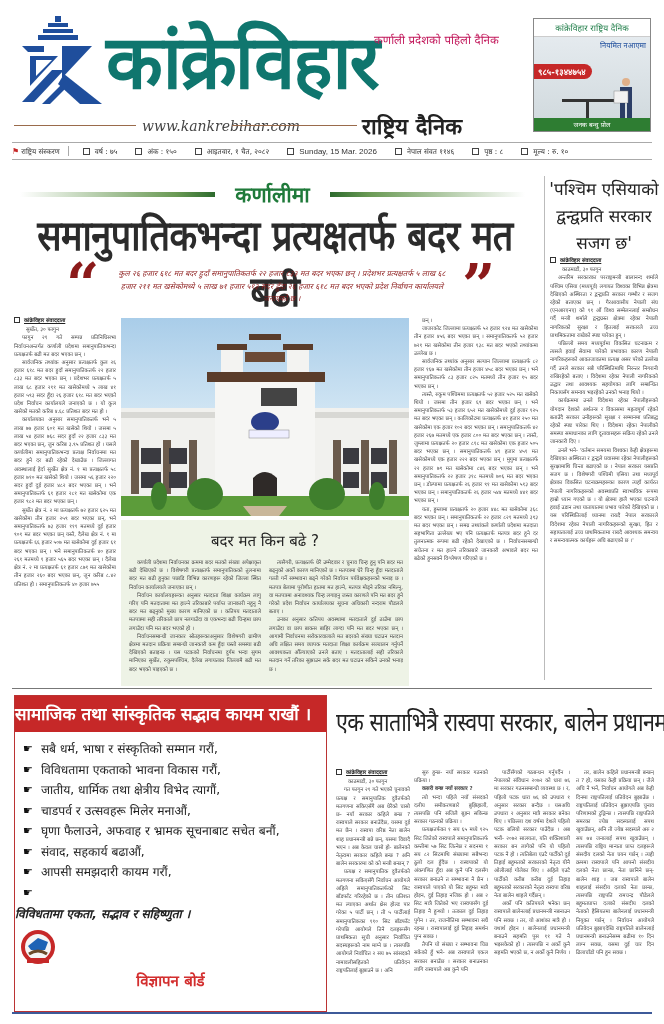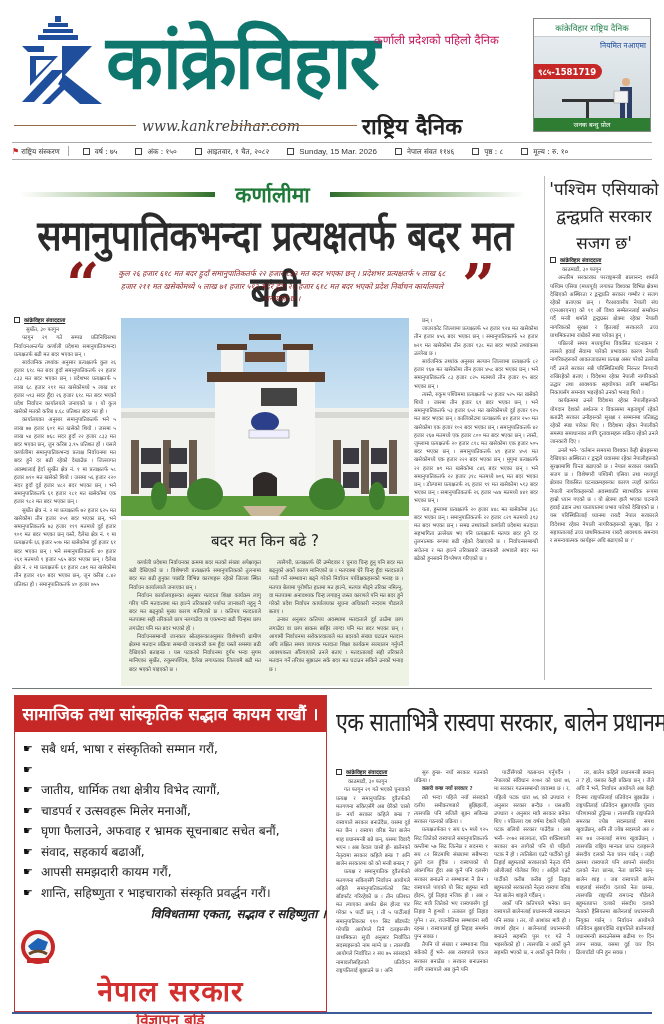--- a/index.html
+++ b/index.html
@@ -52,25 +52,25 @@
   .sidebox { position: absolute; left: 121px; top: 520px; width: 288px; height: 166px; background: #eef3e6; }
   .sidebox-title { position: absolute; left: 0; top: 10px; width: 100%; text-align: center; font-size: 15px; color: #222; }
 
   
   .right-rule { position: absolute; left: 544px; top: 176px; width: 1px; height: 504px; background: #bbb; }
   .right-headline { position: absolute; left: 548px; top: 176px; width: 112px; text-align: center; font-size: 17px; color: #222; line-height: 27px; }
 
   
   .section-rule { position: absolute; left: 12px; top: 688px; width: 640px; height: 1px; background: #777; }
   .ad-box { position: absolute; left: 14px; top: 695px; width: 313px; height: 317px; border: 1px solid #b33; }
-  .ad-head { background: #c62828; color: #fff; font-size: 17px; font-weight: bold; text-align: center; padding: 6px 0 7px; }
+  .ad-head { background: #c62828; color: #fff; font-size: 17px; font-weight: bold; text-align: left; padding: 6px 0 7px; }
   .ad-list { list-style: none; padding: 7px 0 0 8px; }
   .ad-list li { font-size: 12.2px; color: #222; line-height: 20.5px; display: flex; align-items: center; white-space: nowrap; }
   .ad-list .hand { font-size: 11px; margin-right: 8px; color: #111; }
-  .ad-motto { text-align: right; font-size: 12px; font-style: italic; font-weight: bold; color: #222; margin-top: 2px; }
+  .ad-motto { text-align: left; font-size: 12px; font-style: italic; font-weight: bold; color: #222; margin-top: 2px; }
   .emblem { width: 46px; height: 38px; margin: 6px auto 0; position: relative; }
   .gov-name { text-align: center; font-size: 28px; font-weight: bold; color: #d32f2f; margin-top: 1px; letter-spacing: 1px; }
   .gov-sub { text-align: center; font-size: 15px; font-weight: bold; color: #d32f2f; margin-top: 0px; }
 
   .story2-headline { position: absolute; left: 336px; top: 703px; width: 316px; font-size: 21.5px; color: #222; transform: scaleY(1.2); transform-origin: top; white-space: nowrap; letter-spacing: -0.6px; }
   .bottom-rule { position: absolute; left: 12px; top: 1012px; width: 640px; height: 2px; background: #3d5a99; }
 </style>
 </head>
 <body>
 
@@ -93,21 +93,21 @@
   <div class="website-row">
     <div class="line" style="left:0;width:122px;"></div>
     <a class="website">www.kankrebihar.com</a>
     <div class="line" style="left:218px;width:125px;"></div>
   </div>
   <div class="national-daily">राष्ट्रिय दैनिक</div>
 
   <div class="promo-box">
     <div class="promo-head">कांक्रेविहार राष्ट्रिय दैनिक</div>
     <div class="promo-sub">नियमित नआएमा</div>
-    <div class="promo-phone">९८५-1581719</div>
+    <div class="promo-phone">९८५-१३४४७५४</div>
     <div class="promo-table"></div>
     <div class="promo-leg"></div>
     <svg class="promo-man" viewBox="0 0 26 44">
       <circle cx="14" cy="5" r="4" fill="#e0b08a"></circle>
       <rect x="8" y="10" width="12" height="16" fill="#2c3e66"></rect>
       <rect x="2" y="14" width="14" height="12" fill="#f2f2f2" stroke="#888" stroke-width="0.5"></rect>
       <rect x="8" y="26" width="5" height="16" fill="#2c3e66"></rect>
       <rect x="15" y="26" width="5" height="16" fill="#2c3e66"></rect>
     </svg>
     <div class="promo-footer">जनक बन्धु प्रोल</div>
@@ -253,20 +253,21 @@
 
 <div class="ad-box">
   <div class="ad-head">सामाजिक तथा सांस्कृतिक सद्भाव कायम राखौं ।</div>
   <ul class="ad-list">
     <li>
         <span class="hand">☛</span>
         <span>सबै धर्म, भाषा र संस्कृतिको सम्मान गरौं,</span>
       </li>
     <li>
         <span class="hand">☛</span>
+        <span>विविधतामा एकताको भावना विकास गरौं,</span>
       </li>
     <li>
         <span class="hand">☛</span>
         <span>जातीय, धार्मिक तथा क्षेत्रीय विभेद त्यागौं,</span>
       </li>
     <li>
         <span class="hand">☛</span>
         <span>चाडपर्व र उत्सवहरू मिलेर मनाऔं,</span>
       </li>
     <li>
@@ -276,32 +277,30 @@
     <li>
         <span class="hand">☛</span>
         <span>संवाद, सहकार्य बढाऔं,</span>
       </li>
     <li>
         <span class="hand">☛</span>
         <span>आपसी समझदारी कायम गरौं,</span>
       </li>
     <li>
         <span class="hand">☛</span>
-        <span>शान्ति, सहिष्णुता र भाइचाराको संस्कृति प्रवर्द्धन गरौं।</span>
       </li>
   </ul>
   <div class="ad-motto">विविधतामा एकता, सद्भाव र सहिष्णुता ।</div>
   <svg class="emblem" viewBox="0 0 46 38">
     <circle cx="23" cy="19" r="17" fill="#c62828"></circle>
     <circle cx="23" cy="19" r="13" fill="#f5f5f5"></circle>
     <polygon points="13,18 23,10 33,14 30,22 16,22" fill="#1e63b5"></polygon>
     <path d="M14 26 Q23 20 32 26" stroke="#6b4a2a" stroke-width="3" fill="none"></path>
     <rect x="12" y="30" width="22" height="5" fill="#c62828"></rect>
   </svg>
-  <div class="gov-name">नेपाल सरकार</div>
   <div class="gov-sub">विज्ञापन बोर्ड</div>
 </div>
 
 <a class="story2-headline">एक साताभित्रै रास्वपा सरकार, बालेन प्रधानमन्त्री</a>
 <div class="col-text" style="left:336px; top:768px; width:74px; height:242px;">
   <div class="byline">
       <span class="box"></span>
       <span>कांक्रेविहार संवाददाता</span>
     </div>
   <div class="dateline">काठमाडौं, ३० फागुन</div>

